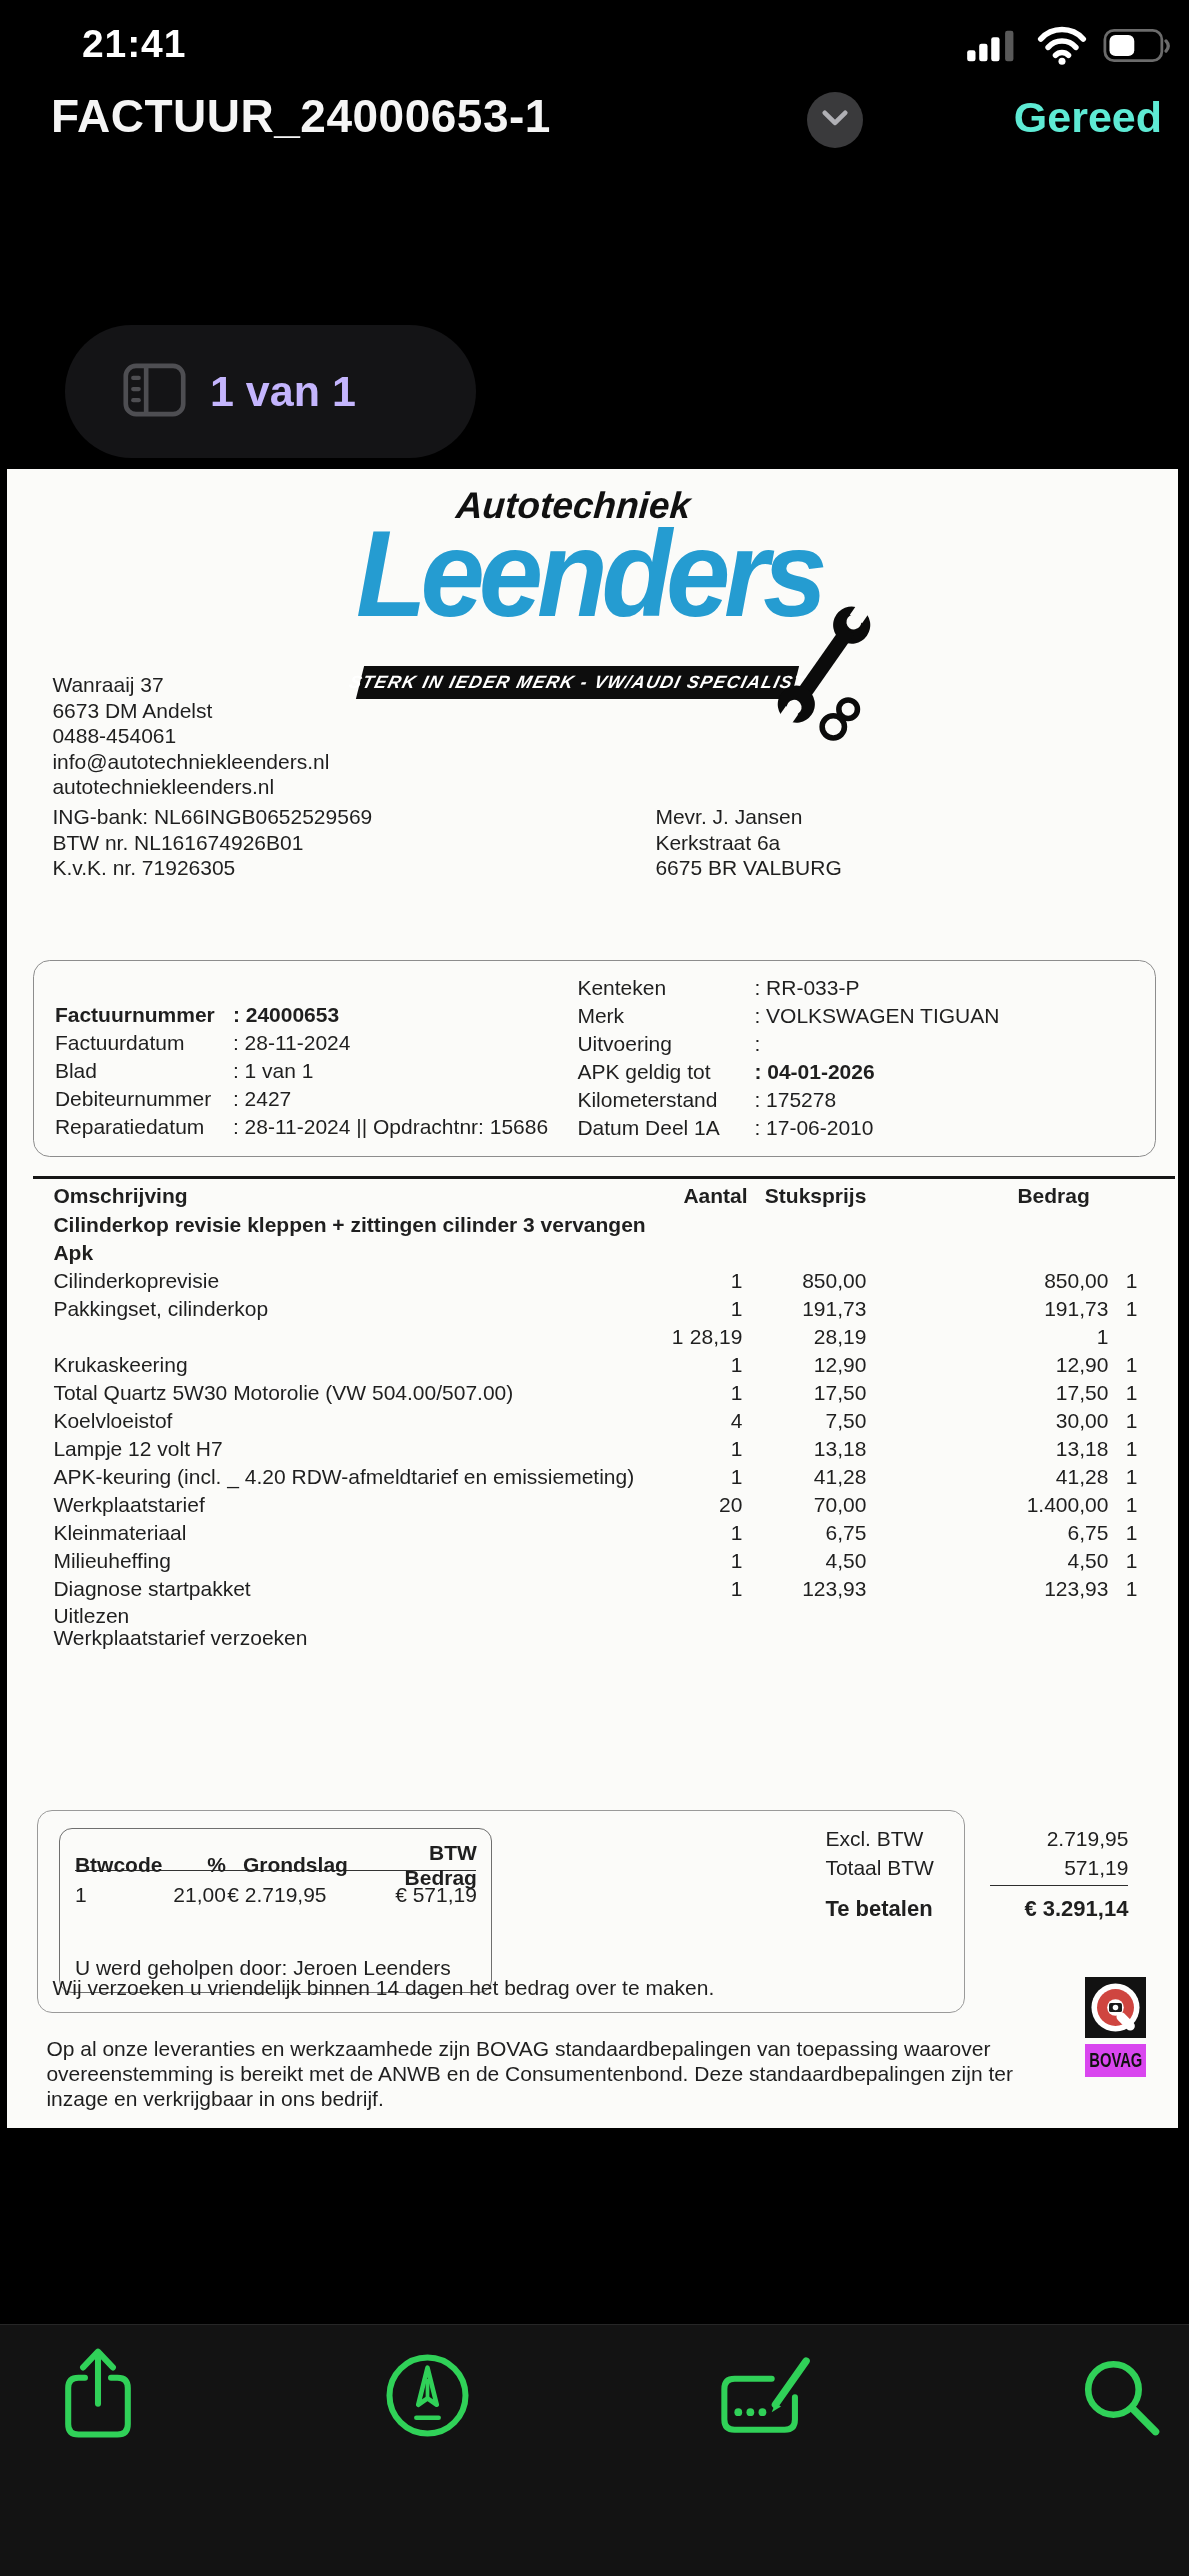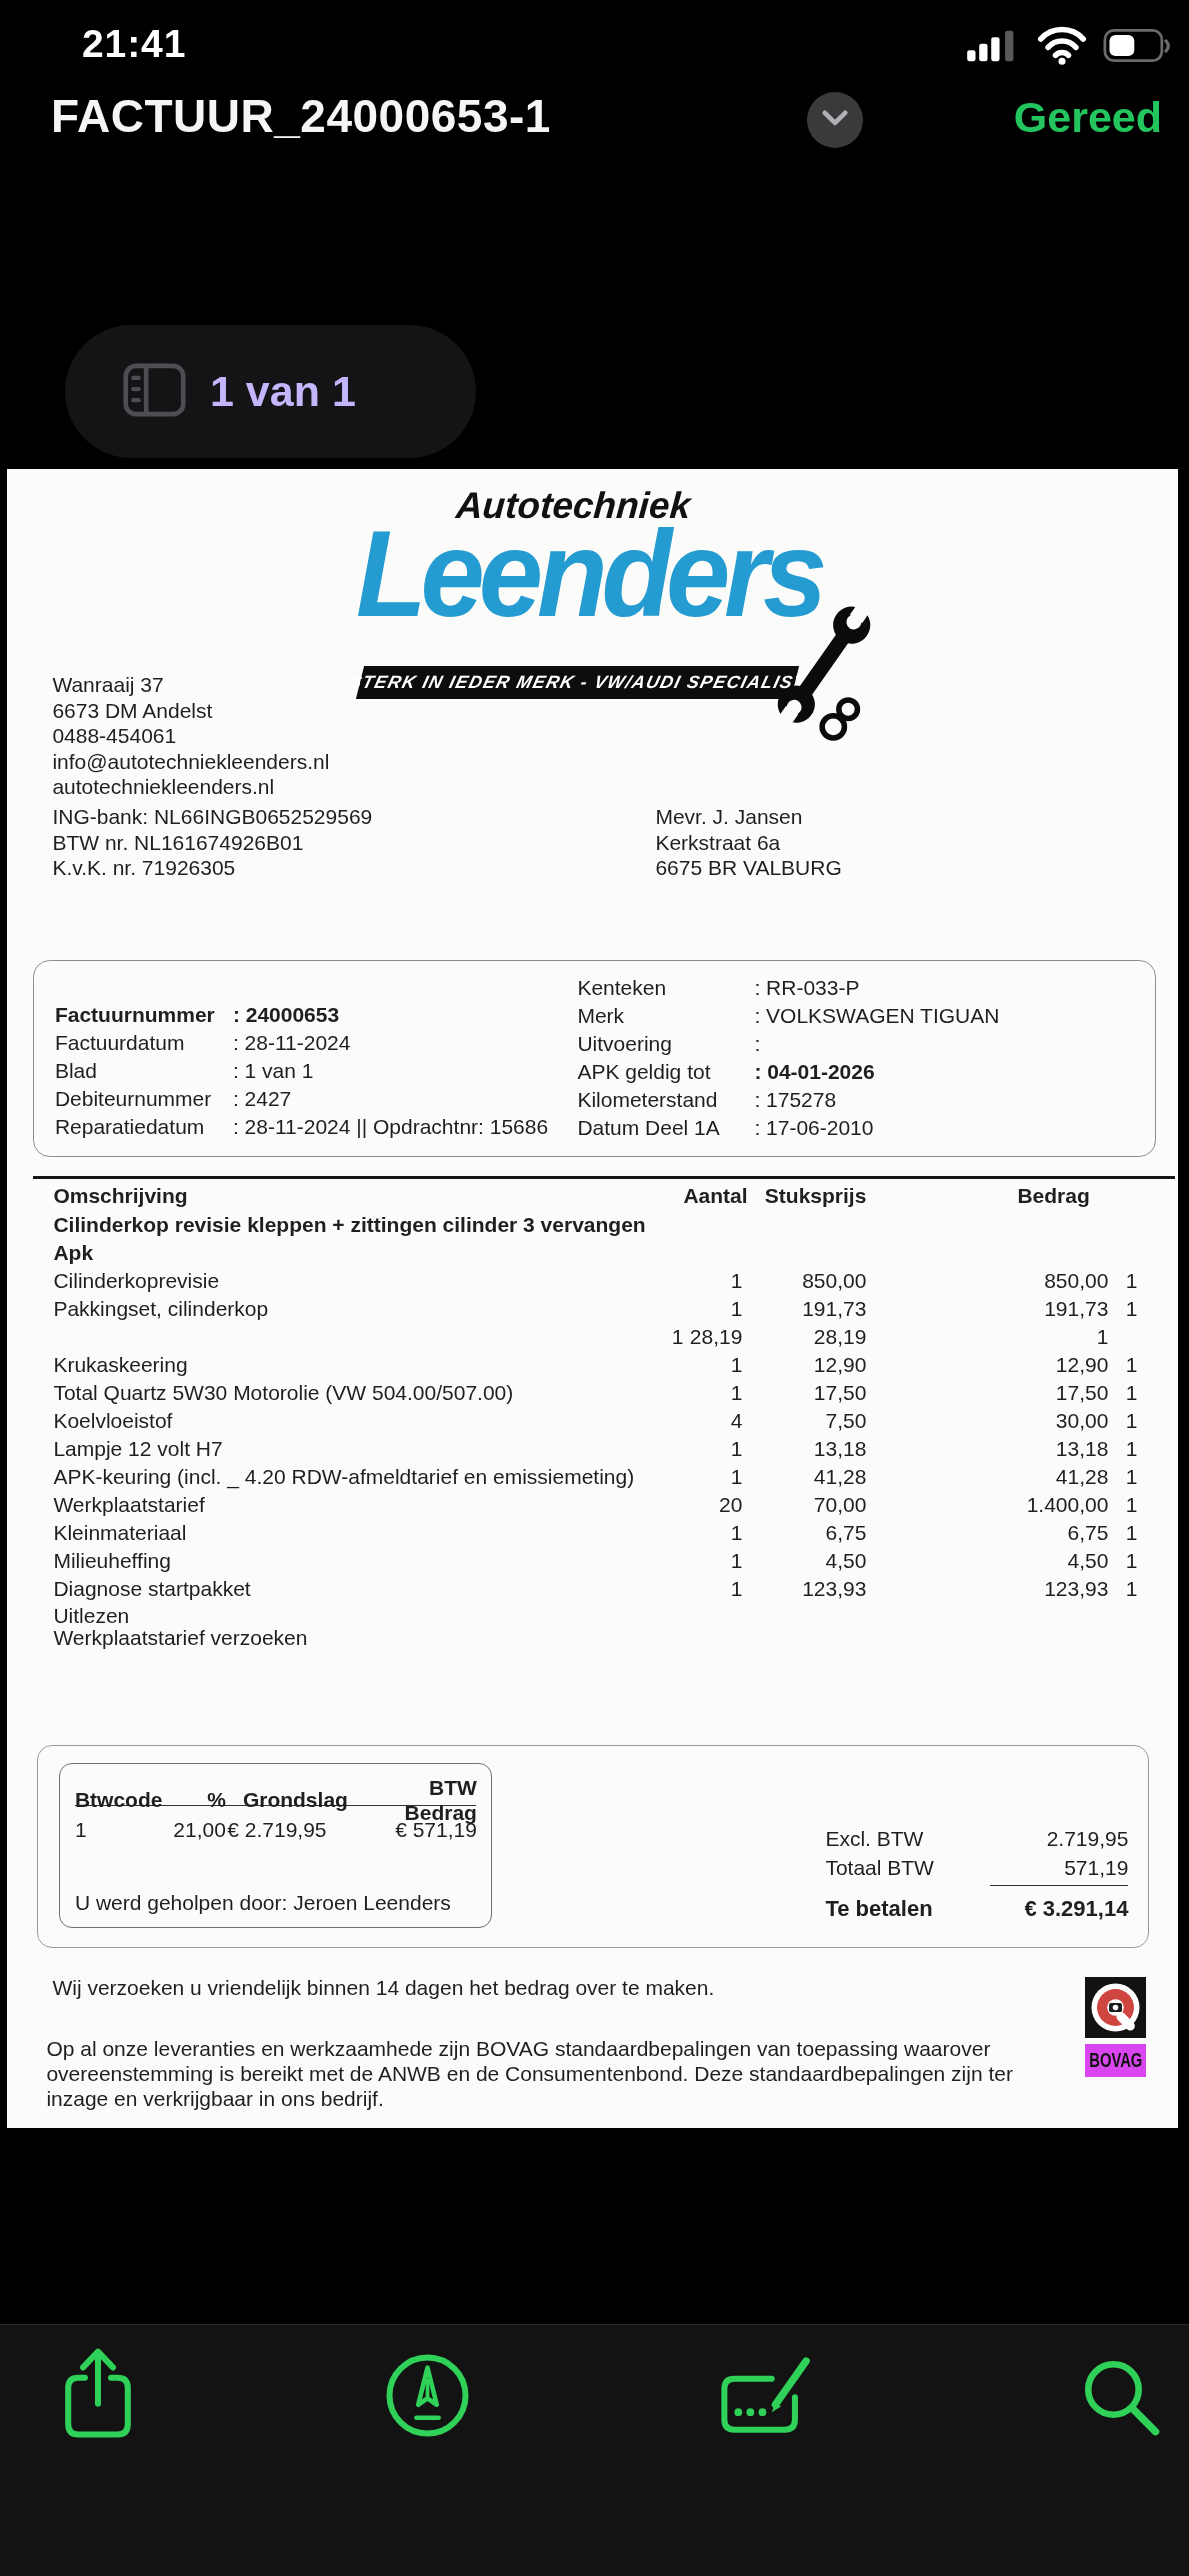--- a/index.html
+++ b/index.html
@@ -53,21 +53,21 @@
   .thick-line{left:26px;top:707px;width:1142px;height:2.8px;background:#161616;}
   .items{left:46px;top:712px;width:1084px;}
   .li-row{display:grid;grid-template-columns:630px 59px 124px 242px 29px;height:28px;align-items:center;}
   .li-row.head{height:30px;font-weight:700;}
   .li-row.bold{font-weight:700;}
   .li-row.compact{height:22px;}
   .c-qty,.c-price,.c-amt,.c-code{text-align:right;}
   .head .c-amt{padding-right:18.6px;box-sizing:border-box;}
 
   
-  .btw-outer{left:30px;top:1276px;width:1112px;height:203px;border:1.9px solid #9a9a9a;border-radius:15px;box-sizing:border-box;}
+  .btw-outer{left:30px;top:1341px;width:928px;height:203px;border:1.9px solid #9a9a9a;border-radius:15px;box-sizing:border-box;}
   .btw-inner{position:absolute;left:20.5px;top:16.7px;width:433px;height:165px;border:1.9px solid #6f6f6f;
              border-radius:13px;box-sizing:border-box;padding:11px 15px;}
   .btw-grid{display:grid;grid-template-columns:84px 67px 139px 112px;}
   .btw-grid .h0{text-align:left;} .btw-grid .h1{text-align:right;}
   .btw-grid .h2{text-align:center;} .btw-grid .h3{text-align:right;}
   .btw-head{height:28px;align-items:center;}
   .btw-rule{height:0;border-top:1.9px solid #333;margin-top:1.9px;}
   .btw-datarow{height:48px;align-items:center;}
   .served{position:absolute;left:15px;bottom:11px;}
   .totals{left:818px;top:1355px;width:303px;}
@@ -117,21 +117,21 @@
   </div>
 
   <div class="abs nav-title">FACTUUR_24000653-1</div>
   <div class="abs chev-circle">
     <span>
       <svg width="26" height="16.7" viewBox="0 0 28 18">
         <path d="M3 3 L14 14 L25 3" stroke="#b0b0b5" stroke-width="5" fill="none" stroke-linecap="round" stroke-linejoin="round"></path>
       </svg>
     </span>
   </div>
-  <div class="abs done-btn" id="done-btn" style="color: #22c55e;">Gereed</div>
+  <div class="abs done-btn" id="done-btn" style="color: #5eead4;">Gereed</div>
 
   <div class="abs pill">
     <span>
       <svg width="63" height="54" viewBox="0 0 68 58">
         <rect x="3" y="3" width="62" height="52" rx="11" fill="none" stroke="#4e4e52" stroke-width="5"></rect>
         <line x1="25" y1="4" x2="25" y2="54" stroke="#4e4e52" stroke-width="5"></line>
         <line x1="11" y1="16" x2="17" y2="16" stroke="#4e4e52" stroke-width="4.5" stroke-linecap="round"></line>
         <line x1="11" y1="28" x2="17" y2="28" stroke="#4e4e52" stroke-width="4.5" stroke-linecap="round"></line>
         <line x1="11" y1="40" x2="17" y2="40" stroke="#4e4e52" stroke-width="4.5" stroke-linecap="round"></line>
       </svg>

